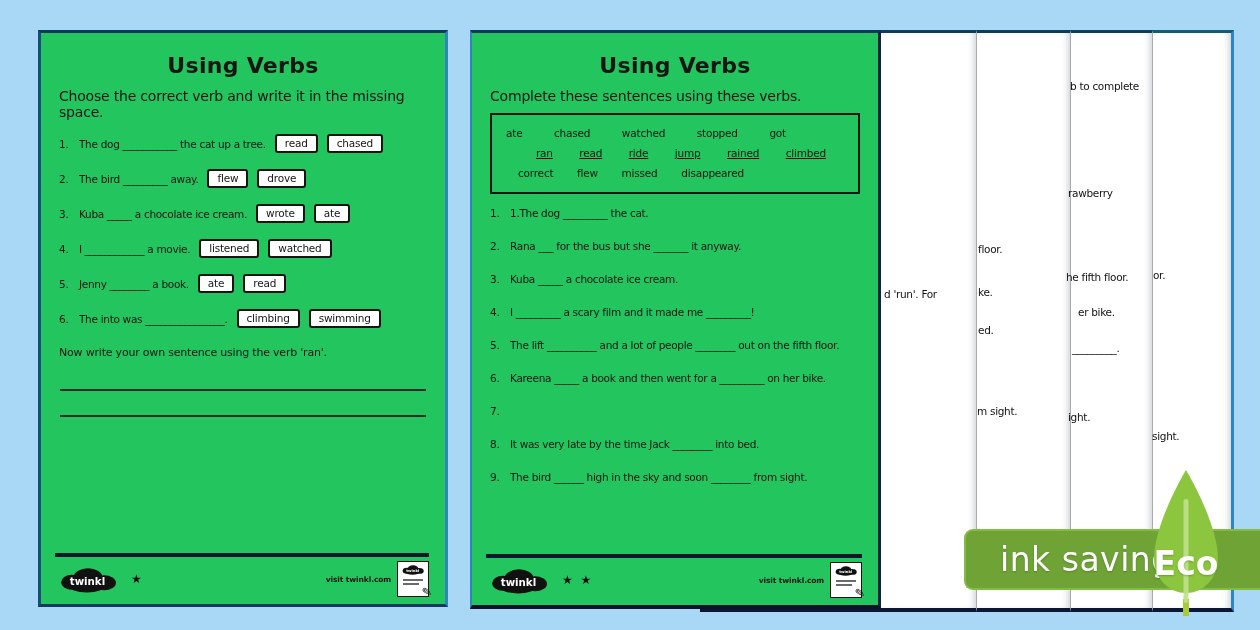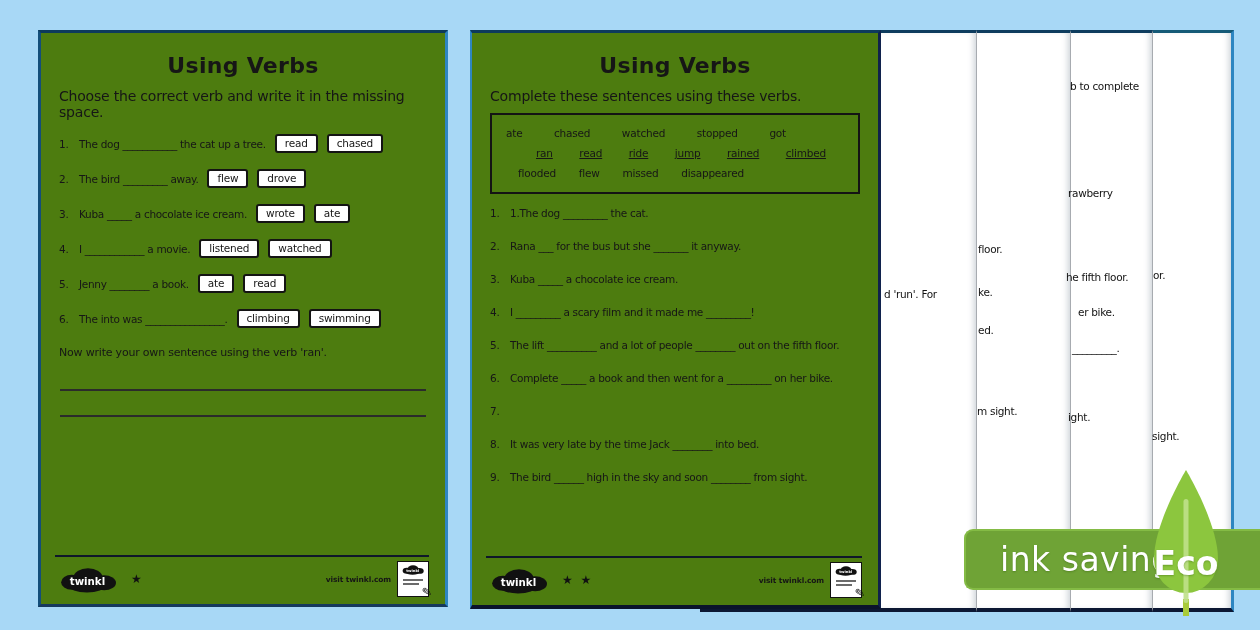--- a/index.html
+++ b/index.html
@@ -2,21 +2,21 @@
 <html><head>
 <meta charset="utf-8">
 <style>
   html,body{margin:0;padding:0;}
   .canvas{
     position:relative; width:1260px; height:630px; overflow:hidden;
     background:#a8d8f6;
     font-family:"DejaVu Sans", sans-serif; color:#161616;
   }
   
-  .page{position:absolute; background:#4d7c0f; box-sizing:content-box;}
+  .page{position:absolute; background:#22c55e; box-sizing:content-box;}
   .page1{
     left:38px; top:30px; width:404px; height:571px; z-index:40;
     border:3px solid #134e7a; border-top-color:#0d3a5c; border-right-color:#2e86c1; border-bottom-color:#16395e;
   }
   .page2{
     left:470px; top:30px; width:406px; height:572px; z-index:31;
     border-top:3px solid #0d3a5c; border-left:2px solid #2e86c1;
     border-right:3px solid #10224d; border-bottom:4px solid #0a132b;
   }
   .stacked{
@@ -47,21 +47,21 @@
   .write-lines{margin-top:6px;}
   
   .word-bank{border:2px solid #141414; margin-top:9px; padding:8px 10px 9px;}
   .wb-row{display:flex; justify-content:space-between; font-size:10.5px; line-height:20px; letter-spacing:-0.2px;}
   .wb-r1{padding-left:4px; padding-right:62px;}
   .wb-r2{padding-left:34px; padding-right:22px;text-decoration:underline;}
   .wb-r3{padding-left:16px; padding-right:104px;}
   
   .footer{
     position:absolute; left:14px; right:16px; bottom:7px; height:36px;
-    border-top:2px solid #0f172a; display:flex; justify-content:space-between; align-items:center; padding-top:4px;
+    border-top:4px solid #0f172a; display:flex; justify-content:space-between; align-items:center; padding-top:4px;
   }
   .footer-left{display:flex; align-items:center; gap:10px;}
   .cloud-logo{width:66px; height:28px; display:block;}
   .stars{font-size:12px; color:#111; letter-spacing:2px;}
   .footer-right{display:flex; align-items:center; gap:6px;}
   .visit{font-size:7.5px; font-weight:bold; letter-spacing:-0.1px;}
   .quality-badge{position:relative; width:30px; height:34px; border:1.5px solid #111; background:#fff; flex:none;}
   .quality-badge .mini-cloud{position:absolute; top:2px; left:3px; width:24px; height:11px;}
   .qb-line{position:absolute; left:5px; right:5px; height:1.5px; background:#6b6b6b;}
   .qb-l1{top:17px;} .qb-l2{top:21px; right:9px;}
@@ -134,21 +134,21 @@
         </div>
         <div class="wb-row wb-r2">
           <span>ran</span>
           <span>read</span>
           <span>ride</span>
           <span>jump</span>
           <span>rained</span>
           <span>climbed</span>
         </div>
         <div class="wb-row wb-r3">
-          <span>flooded</span>
+          <span>correct</span>
           <span>flew</span>
           <span>missed</span>
           <span>disappeared</span>
         </div>
       </div>
 
       <div class="q2-row first">
         <span class="q-num">1.</span>
         <span class="q-text">1.The dog _________ the cat.</span>
       </div>
@@ -163,21 +163,21 @@
       <div class="q2-row">
         <span class="q-num">4.</span>
         <span class="q-text">I _________ a scary film and it made me _________!</span>
       </div>
       <div class="q2-row">
         <span class="q-num">5.</span>
         <span class="q-text">The lift __________ and a lot of people ________ out on the fifth floor.</span>
       </div>
       <div class="q2-row">
         <span class="q-num">6.</span>
-        <span class="q-text">Complete _____ a book and then went for a _________ on her bike.</span>
+        <span class="q-text">Kareena _____ a book and then went for a _________ on her bike.</span>
       </div>
       <div class="q2-row">
         <span class="q-num">7.</span>
       </div>
       <div class="q2-row">
         <span class="q-num">8.</span>
         <span class="q-text">It was very late by the time Jack ________ into bed.</span>
       </div>
       <div class="q2-row">
         <span class="q-num">9.</span>

